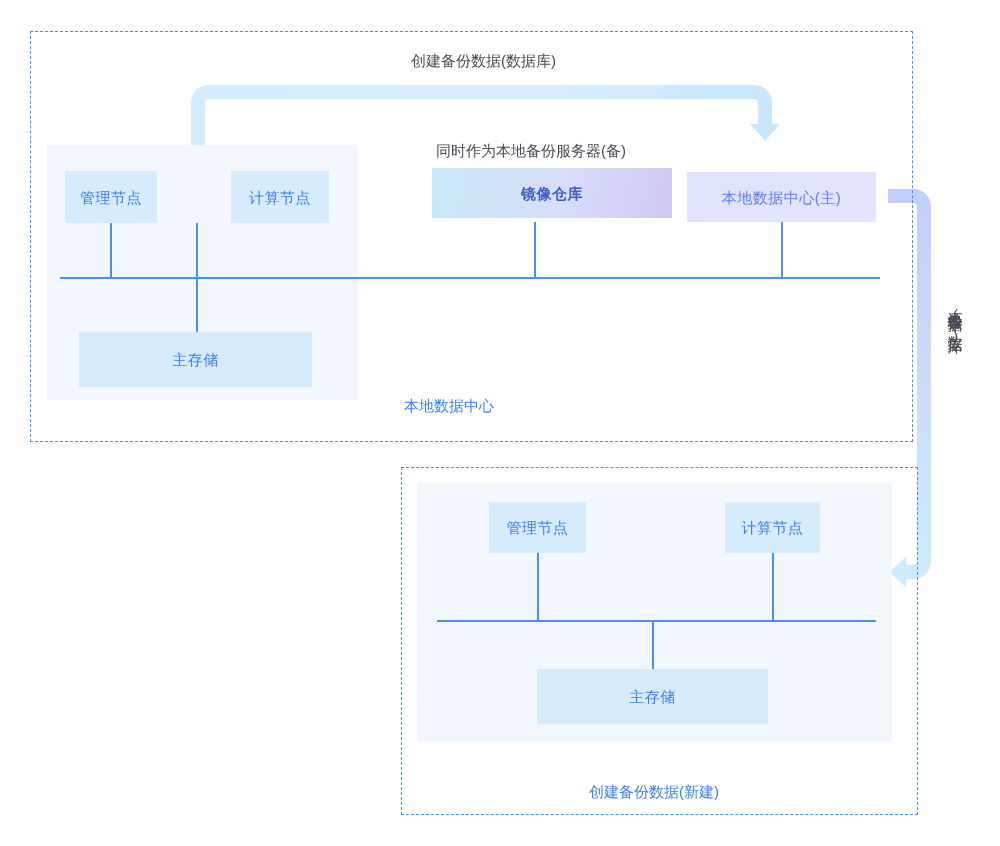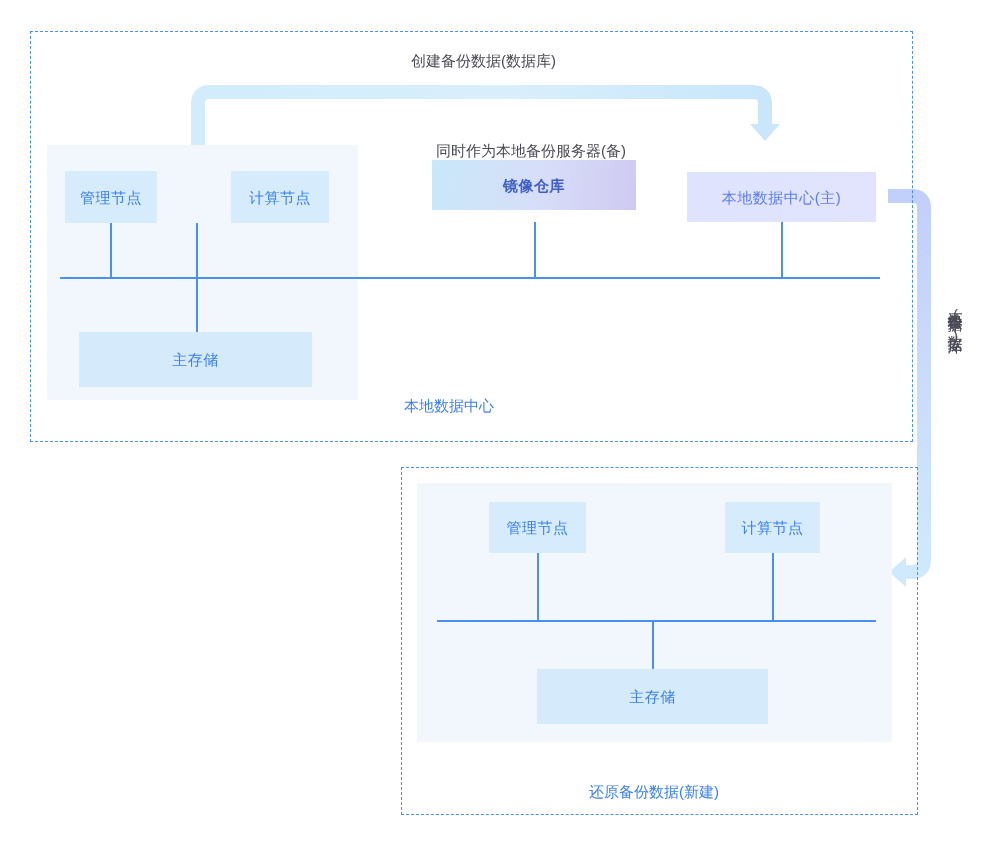--- a/index.html
+++ b/index.html
@@ -52,21 +52,21 @@
   .node.lav      { background: linear-gradient(90deg, #dfe3fd 0%, #e2e4fd 100%); color:#5b7cf5; }
   .node.gradient {
     background: linear-gradient(100deg, #c9e8fa 0%, #d7ddf8 55%, #cfc9f2 100%);
     color: #3f5fc4;
     font-weight: 600;
   }
 
   
   #node-mgmt-1    { left: 65px;  top: 171px; width: 92px;  height: 52px; }
   #node-compute-1 { left: 231px; top: 171px; width: 98px;  height: 52px; }
-  #node-registry  { left: 432px; top: 160px; width: 204px; height: 50px; }
+  #node-registry  { left: 432px; top: 168px; width: 240px; height: 50px; }
   #node-backup    { left: 687px; top: 172px; width: 189px; height: 50px; }
   #node-storage-1 { left: 79px;  top: 332px; width: 233px; height: 55px; }
 
   
   #node-mgmt-2    { left: 489px; top: 502px; width: 97px;  height: 51px; }
   #node-compute-2 { left: 725px; top: 502px; width: 95px;  height: 51px; }
   #node-storage-2 { left: 537px; top: 669px; width: 231px; height: 55px; }
 
   
   .hline, .vline { position: absolute; background: #4a90f0; }
@@ -191,17 +191,17 @@
   <div class="node cyan" id="node-mgmt-2">管理节点</div>
   <div class="node cyan" id="node-compute-2">计算节点</div>
   <div class="node cyan2" id="node-storage-2">主存储</div>
 
   <div class="caption dark" id="label-create-backup">创建备份数据(数据库)</div>
 
   <div class="caption dark" id="label-also-backup">同时作为本地备份服务器(备)</div>
 
   <div class="caption blue" id="label-dc-primary">本地数据中心</div>
 
-  <div class="caption blue" id="label-dc-new">还原备份数据(新建)</div>
+  <div class="caption blue" id="label-dc-new">创建备份数据(新建)</div>
 
   <div id="label-restore">还原备份数据(数据库)</div>
 
 </div>
 
 </body></html>

